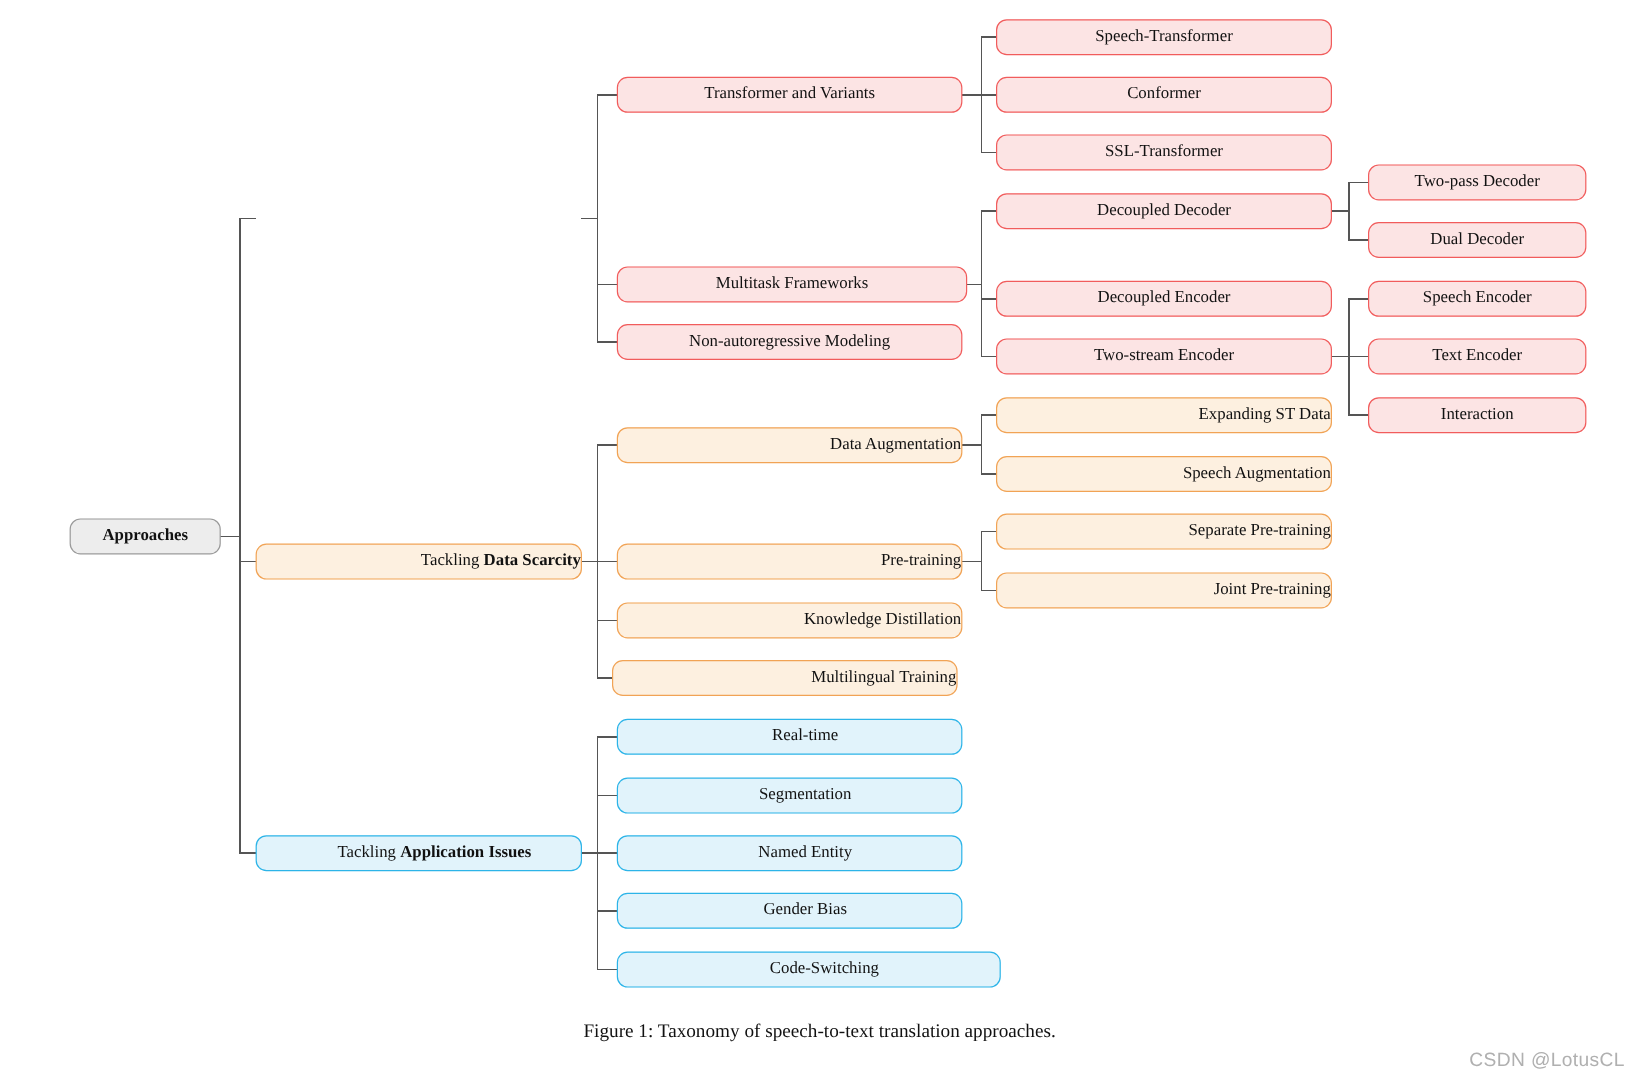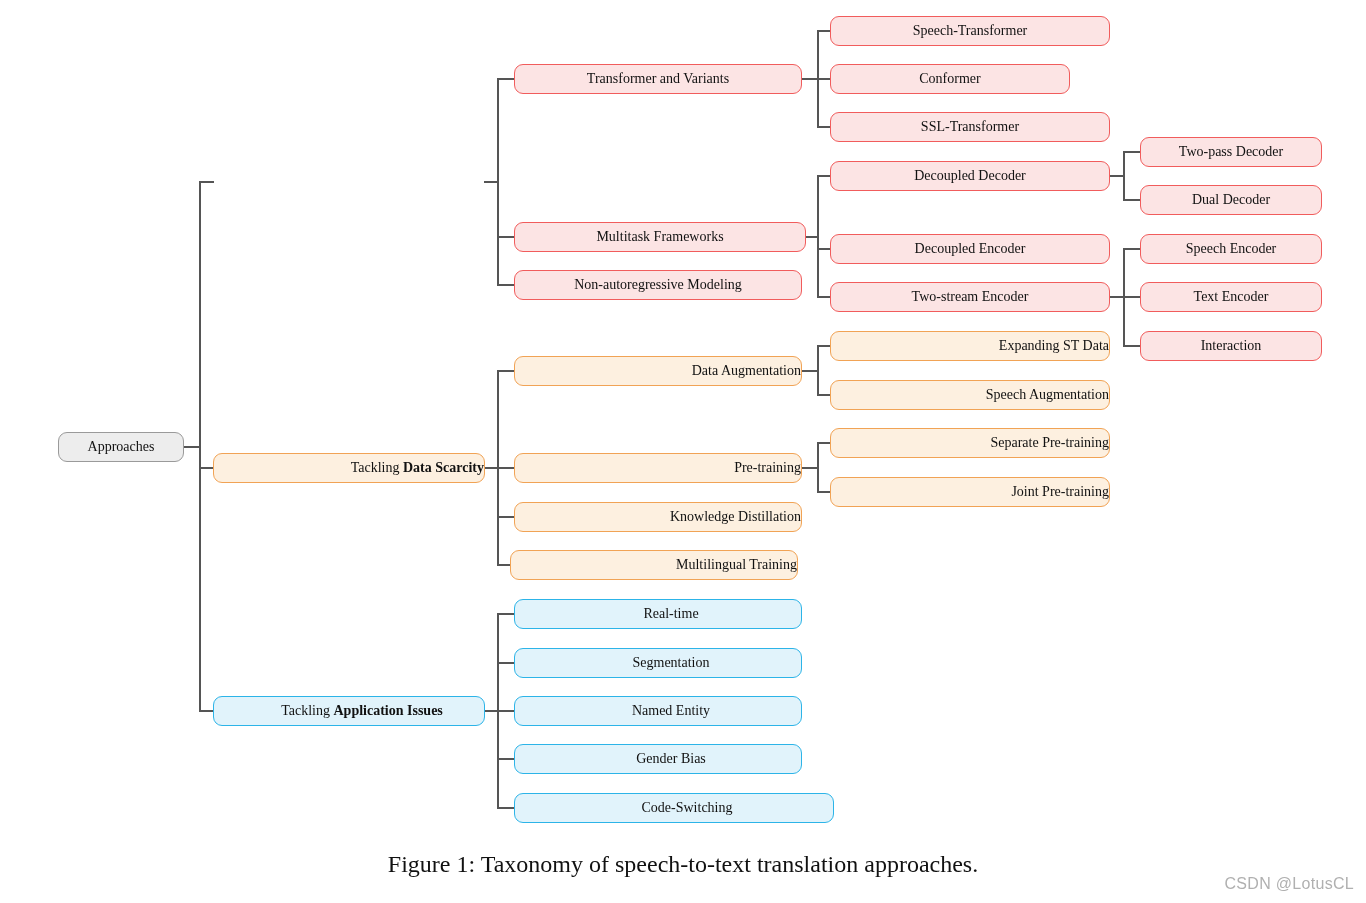--- a/index.html
+++ b/index.html
@@ -33,27 +33,27 @@
     line-height: 27px;
     font-size: 14px;
     color: var(--text, #111111);
     white-space: nowrap;
   }
   .node.red    { background: var(--red-fill, #fce4e4);    border-color: var(--red-border, #f15c5c); }
   .node.orange { background: var(--orange-fill, #fdf0e0); border-color: var(--orange-border, #f1a355); text-align: right; }
   .node.blue   { background: var(--blue-fill, #e1f3fb);   border-color: var(--blue-border, #2cb4e8); padding-left: 26px; }
   .node.gray   { background: var(--gray-fill, #ededed);   border-color: var(--gray-border, #9a9a9a); }
   .node b { font-weight: bold; }
-  .node.root-node { font-weight: normal; }
+  .node.root-node { font-weight: bold; }
   .caption {
     position: absolute;
     left: 0; top: 851px;
     width: 100%;
     text-align: center;
-    font-size: 24px;
+    font-size: 16px;
     color: var(--text, #111111);
   }
   .watermark {
     position: absolute;
     right: 12px; top: 875px;
     font-family: "Liberation Sans", sans-serif;
     font-size: 16px;
     letter-spacing: 0.3px;
     color: var(--watermark-color, #b0b0b0);
   }
@@ -122,21 +122,21 @@
   <div class="node blue" style="left:514px;top:744px;width:288px">
     <span>Gender Bias</span>
   </div>
   <div class="node blue" style="left:514px;top:793px;width:320px">
     <span>Code-Switching</span>
   </div>
 
   <div class="node red" style="left:830px;top:16px;width:280px">
     <span>Speech-Transformer</span>
   </div>
-  <div class="node red" style="left:830px;top:64px;width:240px">
+  <div class="node red" style="left:830px;top:64px;width:280px">
     <span>Conformer</span>
   </div>
   <div class="node red" style="left:830px;top:112px;width:280px">
     <span>SSL-Transformer</span>
   </div>
   <div class="node red" style="left:830px;top:161px;width:280px">
     <span>Decoupled Decoder</span>
   </div>
   <div class="node red" style="left:830px;top:234px;width:280px">
     <span>Decoupled Encoder</span>

